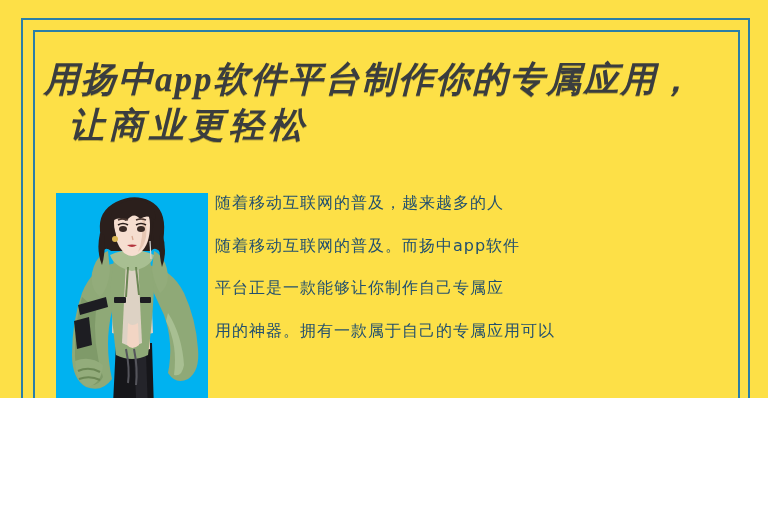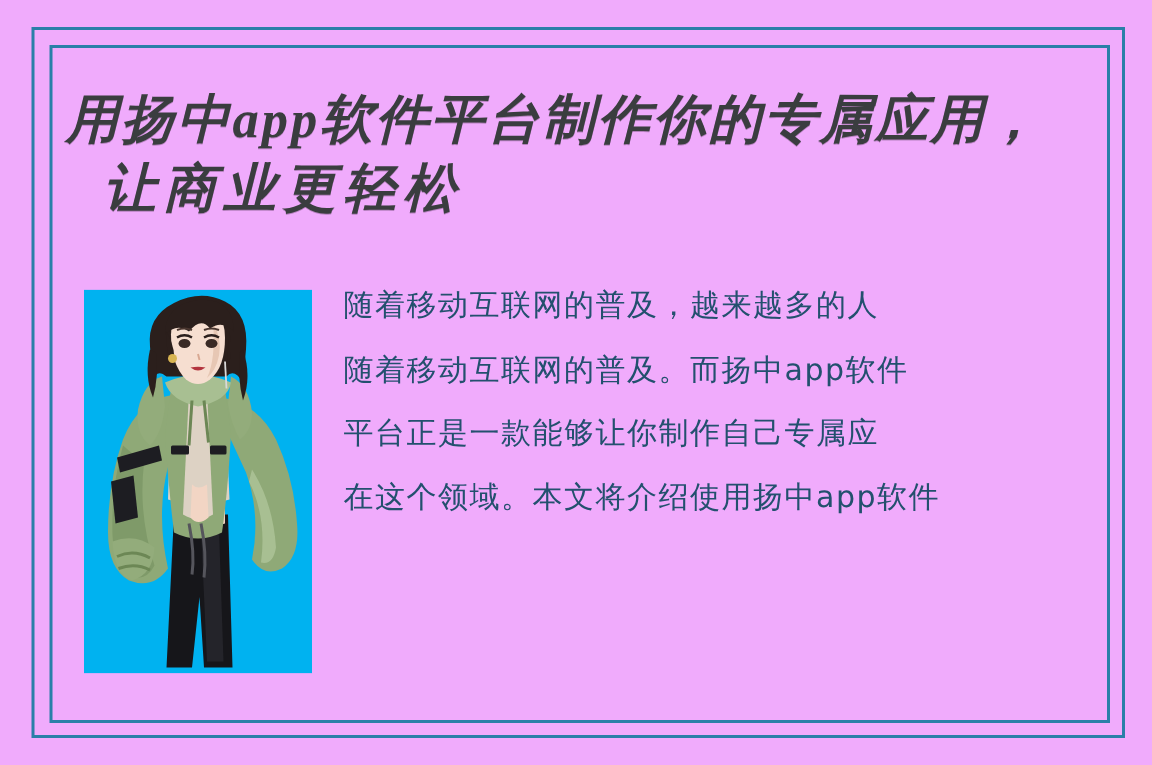--- a/index.html
+++ b/index.html
@@ -9,22 +9,22 @@
   body {
     width: 768px;
     height: 510px;
     overflow: hidden;
     font-family: "Liberation Sans", "DejaVu Sans", sans-serif;
   }
 
   #poster {
     position: relative;
     width: 768px;
-    height: 510px;
-    background: #f0abfc;
+    height: 398px;
+    background: #fde047;
     overflow: hidden;
   }
 
   
   .frame-outer {
     position: absolute;
     left: 21px;
     top: 18px;
     width: 729px;
     height: 474px;
@@ -57,26 +57,26 @@
     line-height: 46px;
     letter-spacing: 2px;
     text-shadow: 0 1px 0 rgba(0,0,0,0.25);
   }
   .headline .hl-line { display: block; white-space: nowrap; }
   .headline .hl-line-2 { letter-spacing: 5px; margin-left: 25px; }
 
   
   .body-copy {
     position: absolute;
-    left: 229px;
+    left: 215px;
     top: 182px;
     width: 525px;
     color: #23506e;
     font-family: "DejaVu Sans", "Liberation Sans", sans-serif;
-    font-size: 20px;
+    font-size: 16px;
     line-height: 42.5px;
     letter-spacing: 1px;
   }
   .body-copy .p-line { display: block; white-space: nowrap; }
 
   
   .figure {
     position: absolute;
     left: 56px;
     top: 193px;
@@ -171,16 +171,16 @@
 
       <circle cx="59" cy="46" r="3" fill="#d8b452"></circle>
       <path d="M94 48 L95 66" stroke="#d9d9d9" stroke-width="1.2" fill="none"></path>
     </svg>
   </div>
 
   <div class="body-copy">
     <span class="p-line">随着移动互联网的普及，越来越多的人</span>
     <span class="p-line">随着移动互联网的普及。而扬中app软件</span>
     <span class="p-line">平台正是一款能够让你制作自己专属应</span>
-    <span class="p-line">在这个领域。本文将介绍使用扬中app软件</span>
+    <span class="p-line">用的神器。拥有一款属于自己的专属应用可以</span>
   </div>
 
 </div>
 
 </body></html>

